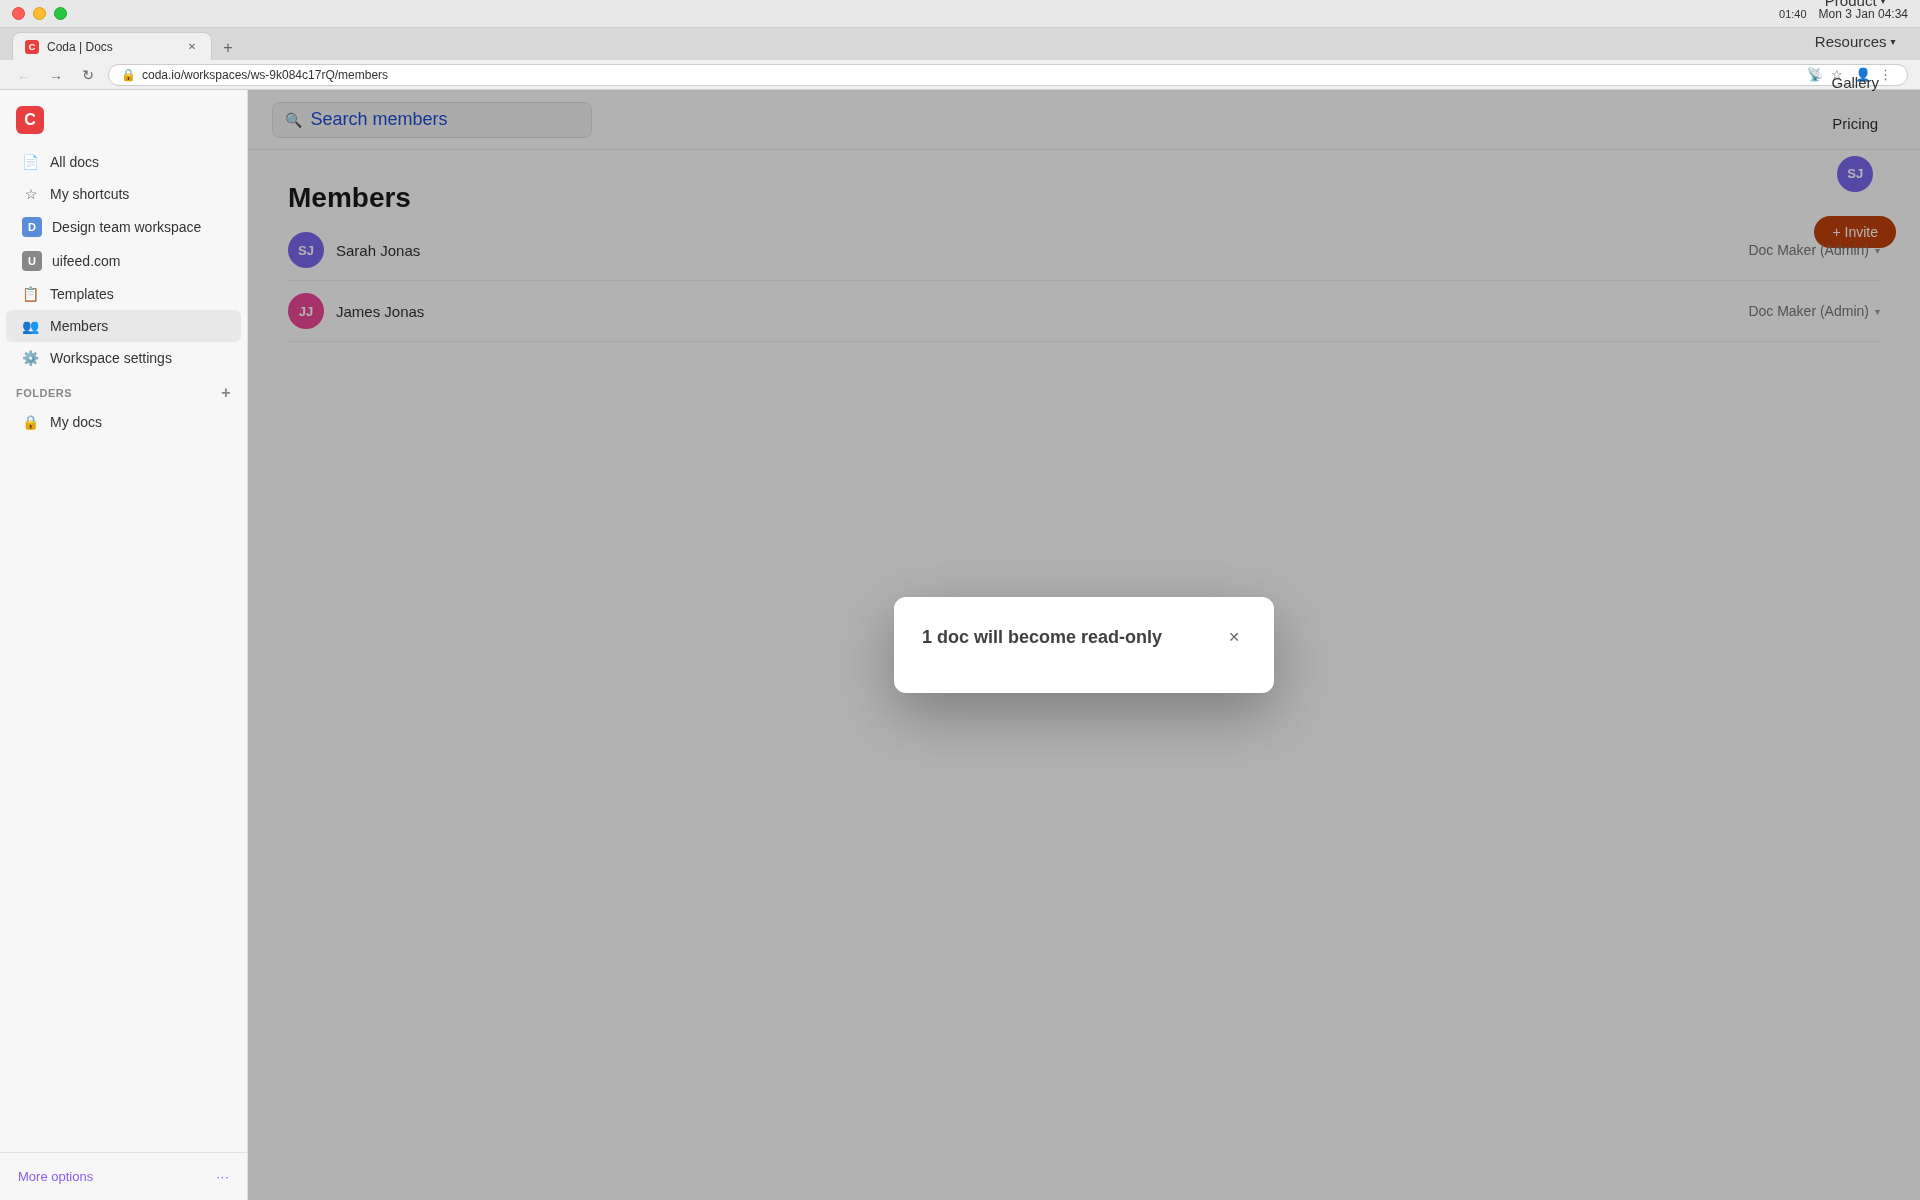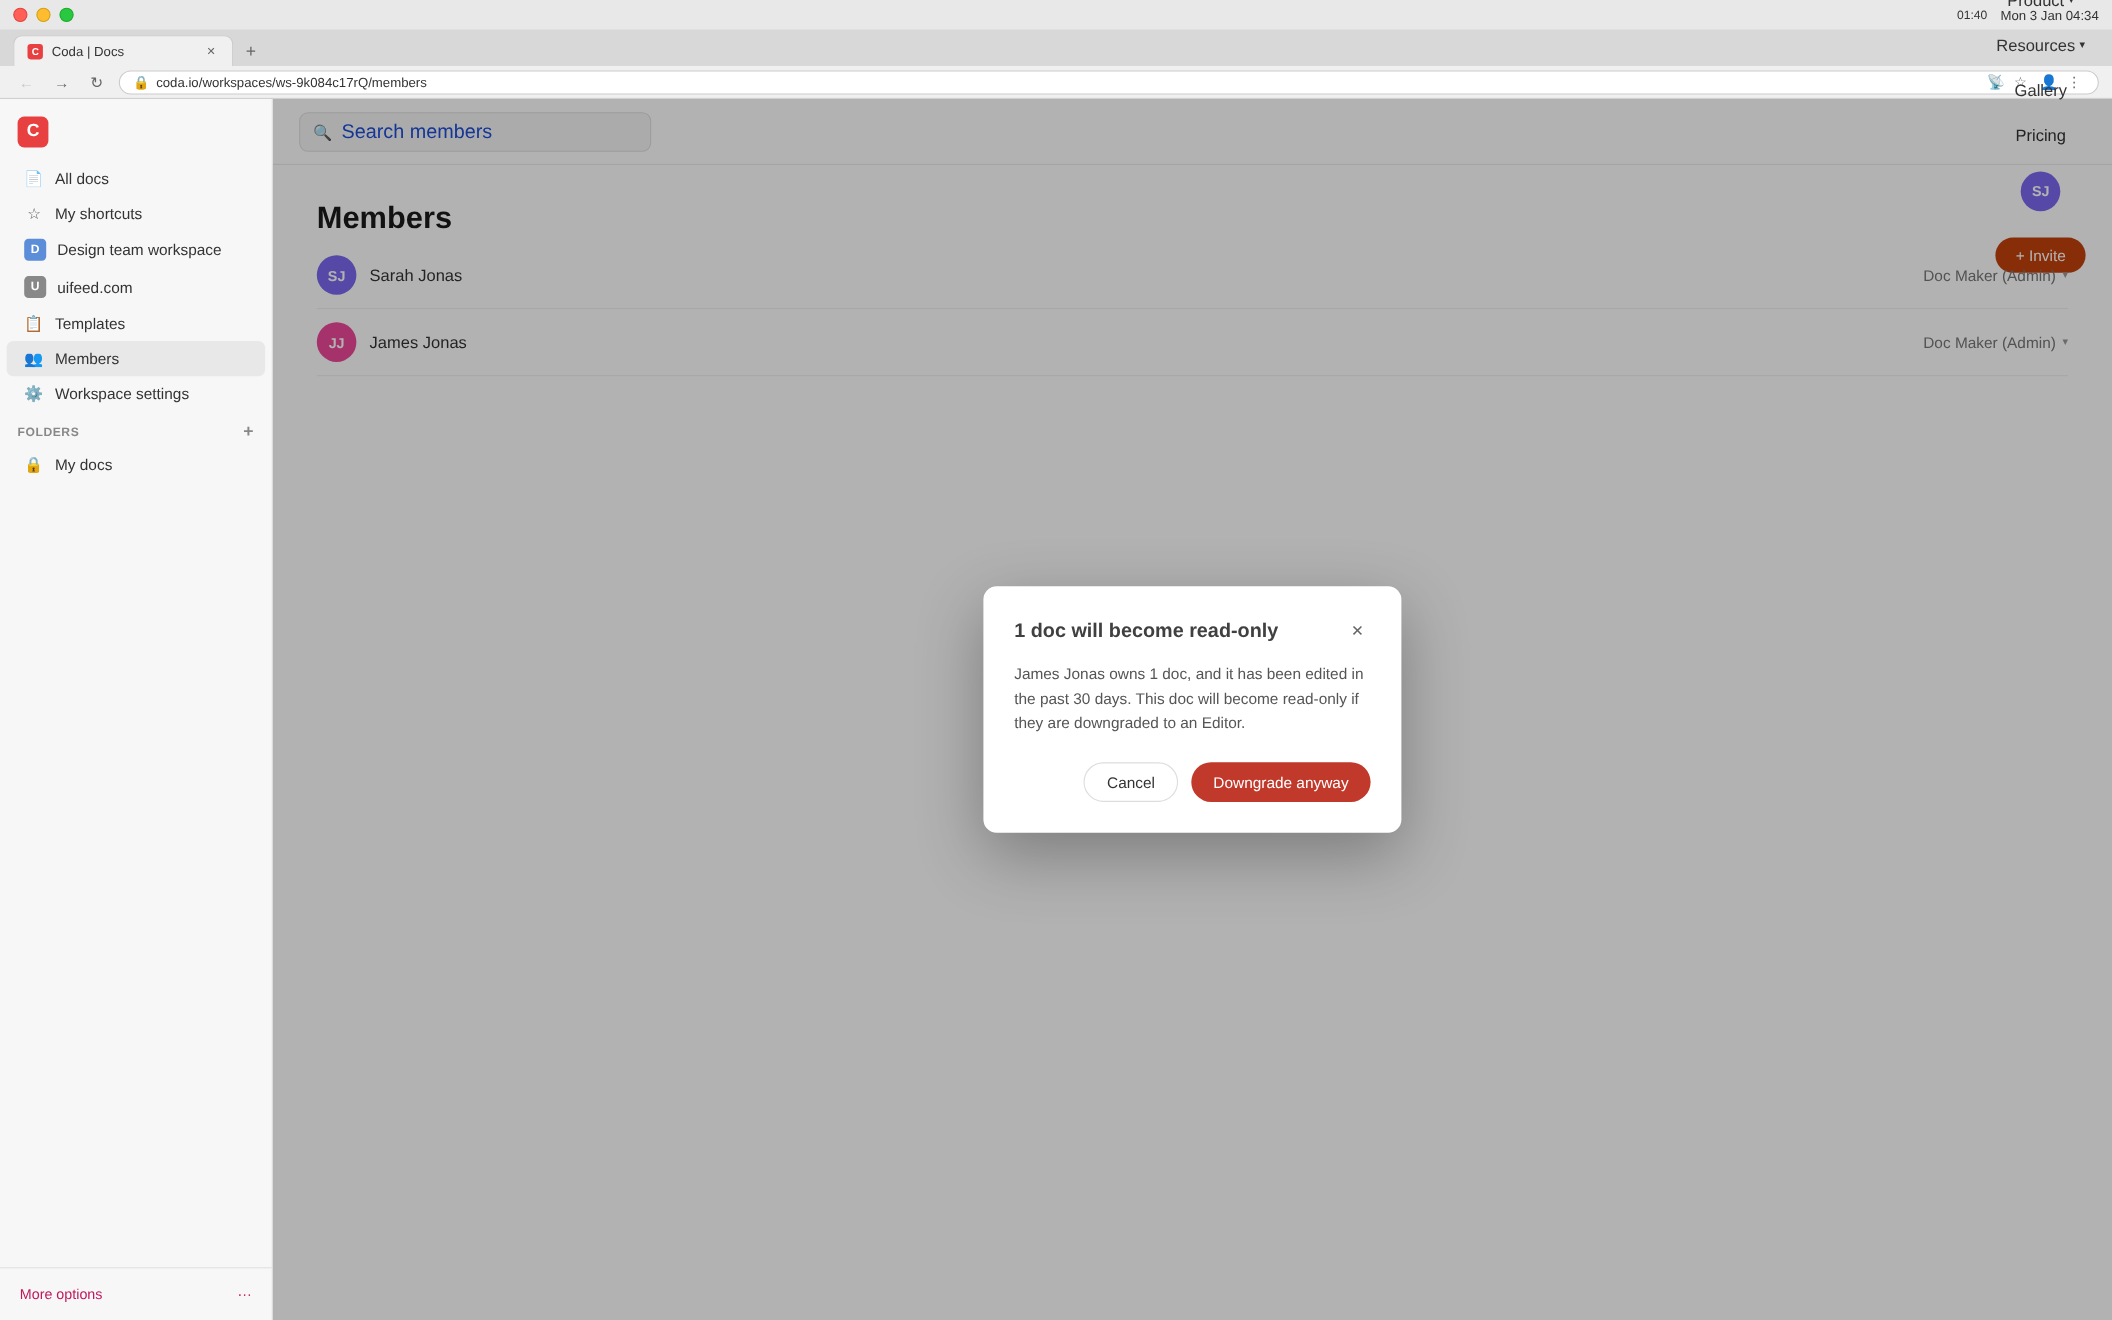--- a/index.html
+++ b/index.html
@@ -133,21 +133,21 @@
       margin-top: auto;
       padding: 8px;
       border-top: 1px solid #e0e0e0;
     }
     .more-options-row {
       display: flex;
       align-items: center;
       justify-content: space-between;
       padding: 8px 10px;
       font-size: 13px;
-      color: #be185d;
+      color: #8b5cf6;
       cursor: pointer;
       border-radius: 6px;
     }
 
     
     .content-area {
       flex: 1;
       background: #fff;
       display: flex;
       flex-direction: column;
@@ -416,22 +416,17 @@
         </div>
       </div>
     </div>
 
     <div class="overlay">
       <div class="modal">
         <div class="modal-header">
           <h2 class="modal-title">1 doc will become read-only</h2>
           <button class="modal-close">✕</button>
         </div>
-        <p class="modal-body">James Jonas owns 1 doc, and it has been edited in the past 30 days. This doc will become read-only if they are downgraded to an Editor.</p>
-        <div class="modal-footer">
-          <button class="btn-cancel">Cancel</button>
-          <button class="btn-downgrade">Downgrade anyway</button>
-        </div>
       </div>
     </div>
 
   </div>
 </div>
 
 </body></html>

